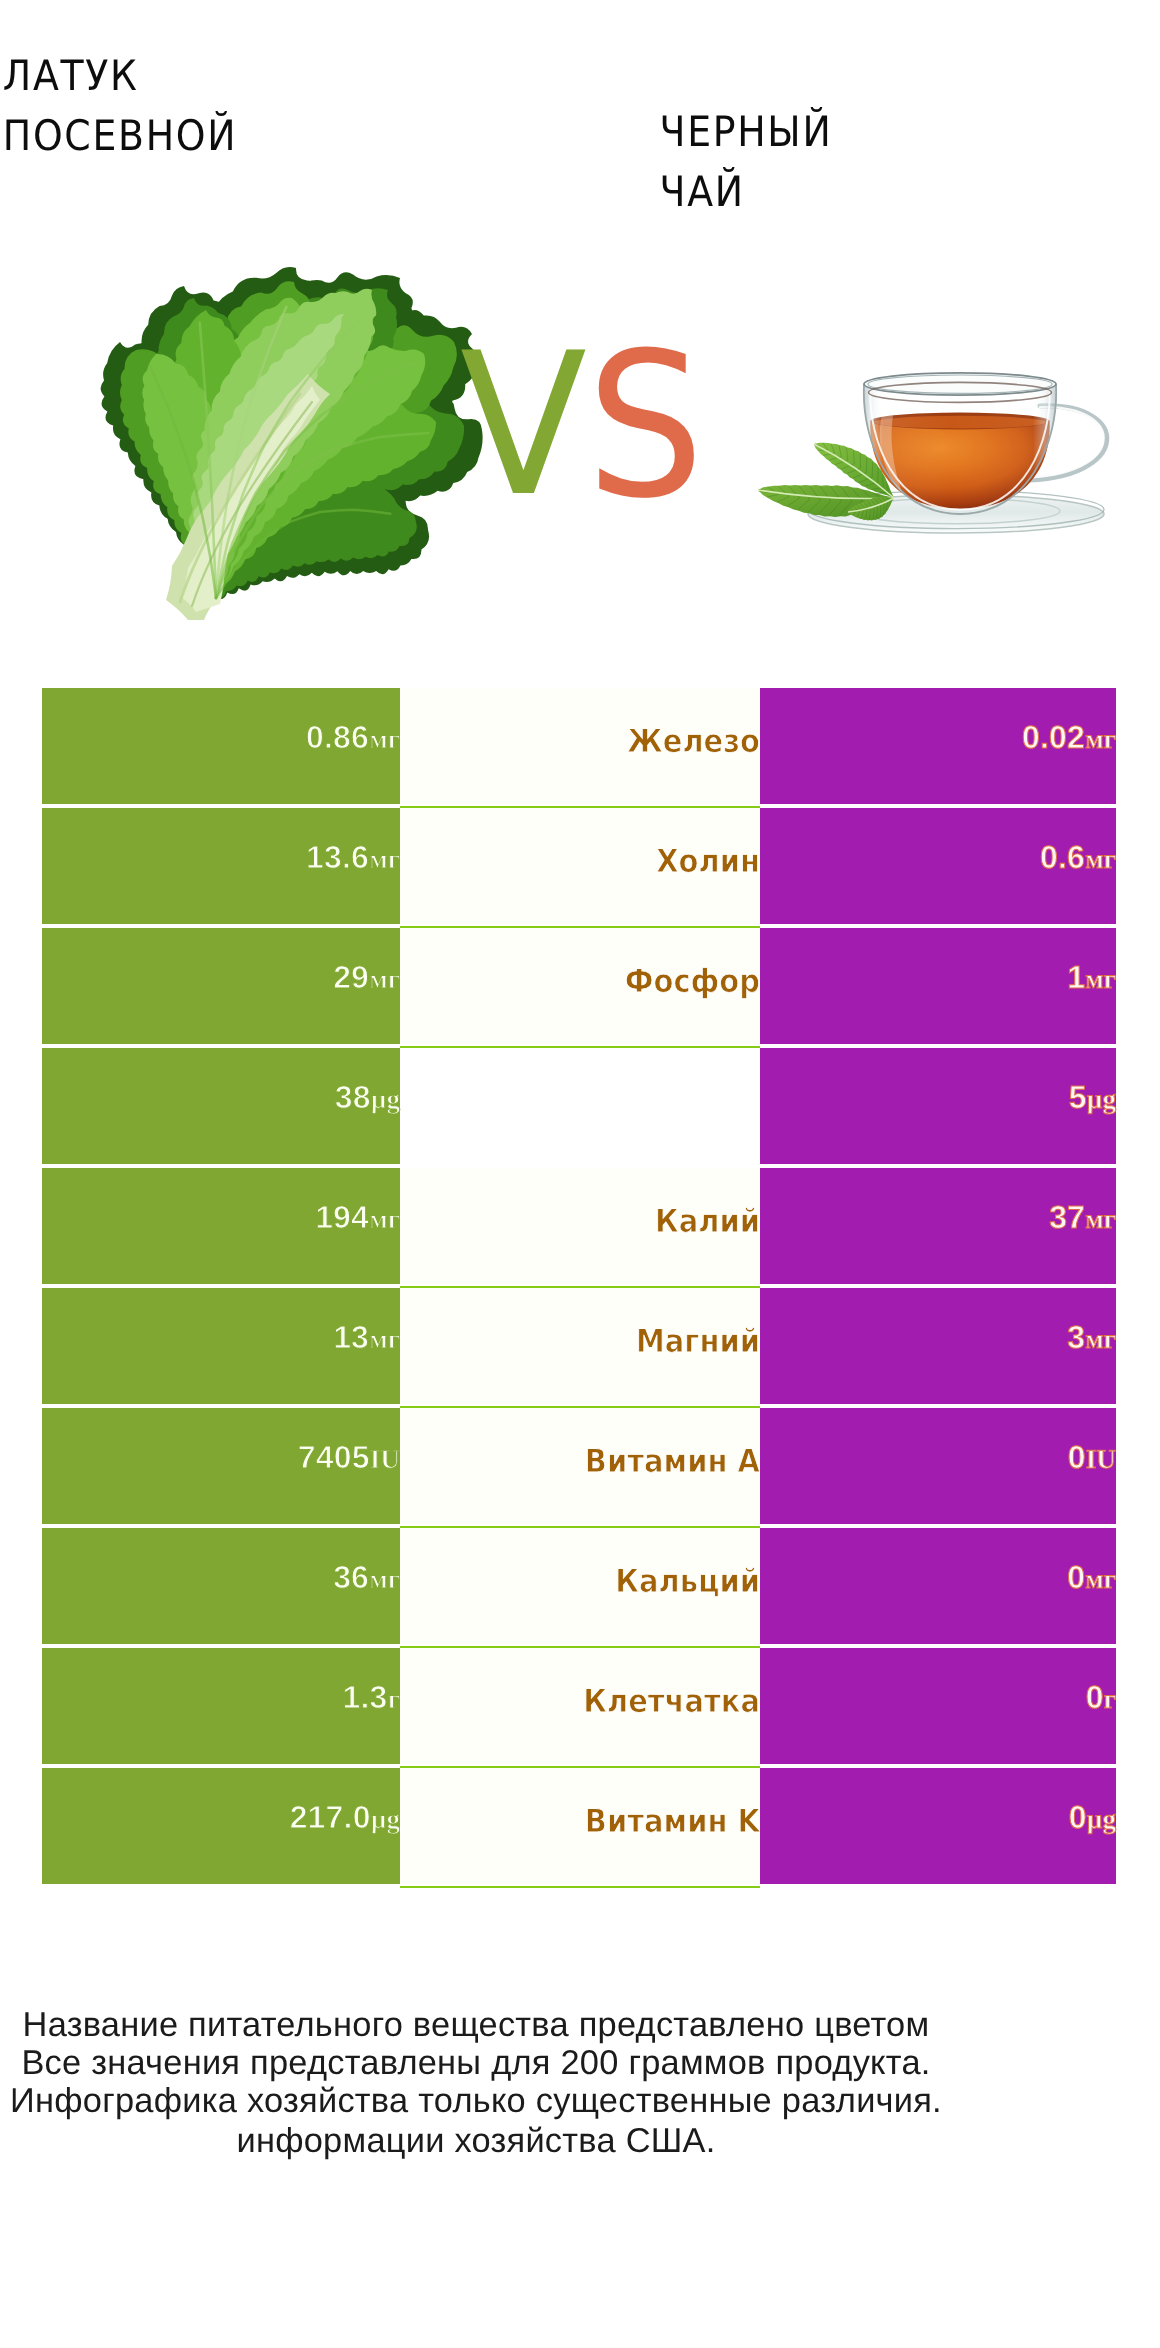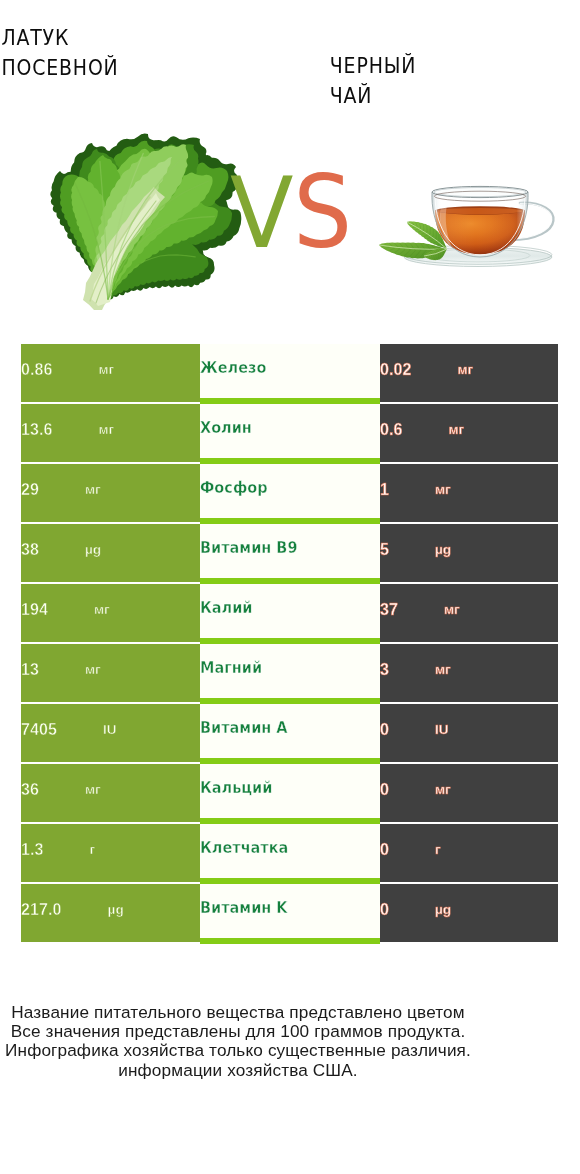--- a/index.html
+++ b/index.html
@@ -11,28 +11,28 @@
          font-size:21px;line-height:30px;letter-spacing:0.85px;color:#0d0d0d;text-align:left;font-weight:400;}
   #t-left{left:1.4px;width:250px;}
   #t-right{left:329.8px;width:250px;margin-top:28px;}
 
   #img-left{position:absolute;left:41px;top:123px;width:215px;height:190px;}
   #img-right{position:absolute;left:372px;top:155px;width:190px;height:130px;}
   #vs{position:absolute;left:225px;top:168px;width:130px;height:95px;}
 
   .table{position:absolute;left:21px;top:344px;width:537px;}
   .row{position:relative;height:60px;}
-  .cell{position:absolute;top:0;height:58px;display:flex;align-items:center;justify-content:flex-start;
-        box-sizing:border-box;padding-bottom:7px;gap:27px;}
+  .cell{position:absolute;top:0;height:58px;display:flex;align-items:center;justify-content:flex-end;
+        box-sizing:border-box;padding-bottom:7px;}
   .c-left{left:0;width:179px;background:#80a731;color:#fbfff2;-webkit-text-stroke:0.5px #80a731;}
-  .c-mid{left:179px;width:180px;background:#fefff8;color:#15803d;
-         border-bottom:6px solid #84cc16;height:60px;}
-  .c-right{left:359px;width:178px;background:#404040;color:#fff7f3;-webkit-text-stroke:0.5px #e06b49;}
+  .c-mid{left:179px;width:180px;background:#fefff8;color:#a16207;
+         border-bottom:1px solid #84cc16;height:60px;}
+  .c-right{left:359px;width:178px;background:#a21caf;color:#fff7f3;-webkit-text-stroke:0.5px #e06b49;}
   .val{font-size:16px;font-weight:700;letter-spacing:0.1px;}
-  .unit{font-family:Liberation Sans, sans-serif;font-size:13.6px;font-weight:700;margin-left:19px;}
+  .unit{font-family:Liberation Serif, serif;font-size:13.6px;font-weight:700;margin-left:0;}
   .lbl{font-family:"DejaVu Sans Condensed","DejaVu Sans",sans-serif;font-size:16.1px;font-weight:700;letter-spacing:0.0px;-webkit-text-stroke:0.42px #fff;}
 
   .footer{position:absolute;left:0;top:1003px;width:476px;text-align:center;
           font-size:17.2px;line-height:19.2px;color:#1b1b1b;font-weight:400;letter-spacing:0.13px;}
 
   .vsglyph{font-family:"DejaVu Sans Condensed","DejaVu Sans",sans-serif;font-size:98.5px;}
   #vs-v{fill:#82a732;}
   #vs-s{fill:#e06b4b;font-size:100px;}
 </style>
 </head>
@@ -199,23 +199,20 @@
         <div class="cell c-right">
           <span class="val">1</span>
           <span class="unit">мг</span>
         </div>
       </div>
       <div class="row">
         <div class="cell c-left">
           <span class="val">38</span>
           <span class="unit">µg</span>
         </div>
-        <div class="cell c-mid">
-          <span class="lbl">Витамин B9</span>
-        </div>
         <div class="cell c-right">
           <span class="val">5</span>
           <span class="unit">µg</span>
         </div>
       </div>
       <div class="row">
         <div class="cell c-left">
           <span class="val">194</span>
           <span class="unit">мг</span>
         </div>
@@ -289,17 +286,17 @@
         </div>
         <div class="cell c-right">
           <span class="val">0</span>
           <span class="unit">µg</span>
         </div>
       </div>
     </div>
 
   <div class="footer" id="footer">
       <div>Название питательного вещества представлено цветом</div>
-      <div>Все значения представлены для 100 граммов продукта.</div>
+      <div>Все значения представлены для 200 граммов продукта.</div>
       <div>Инфографика хозяйства только существенные различия.</div>
       <div>информации хозяйства США.</div>
     </div>
 </div>
 
 </body></html>

